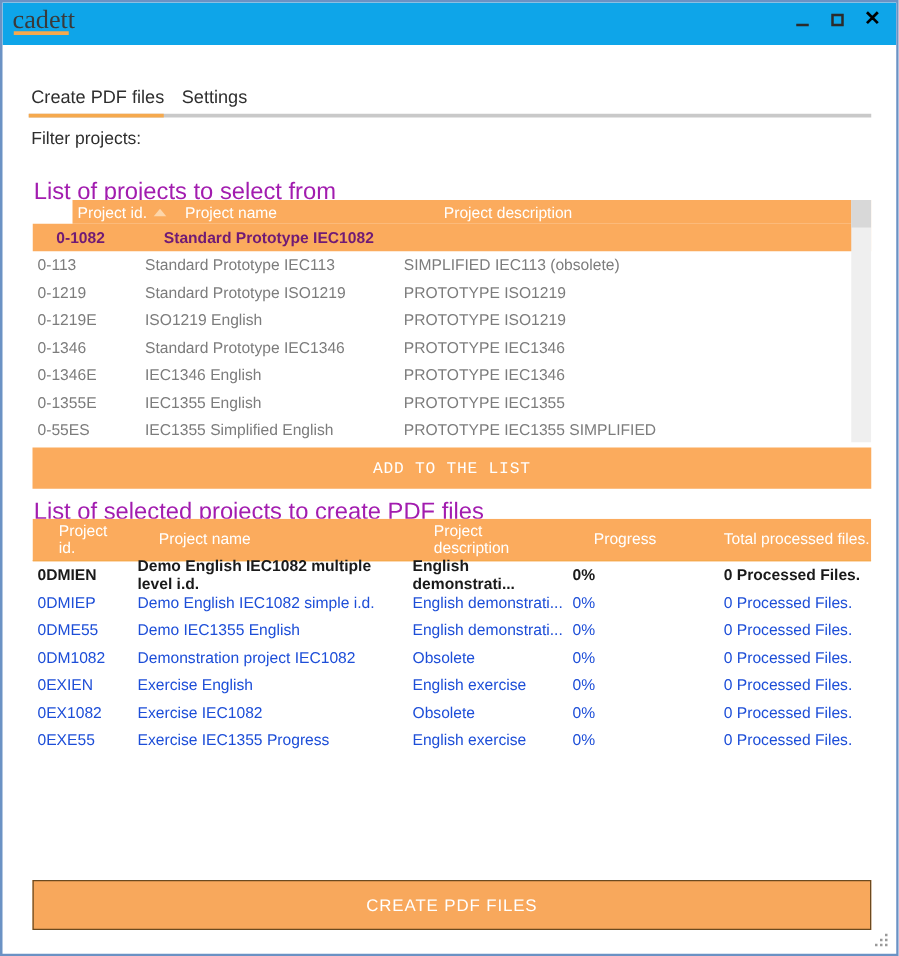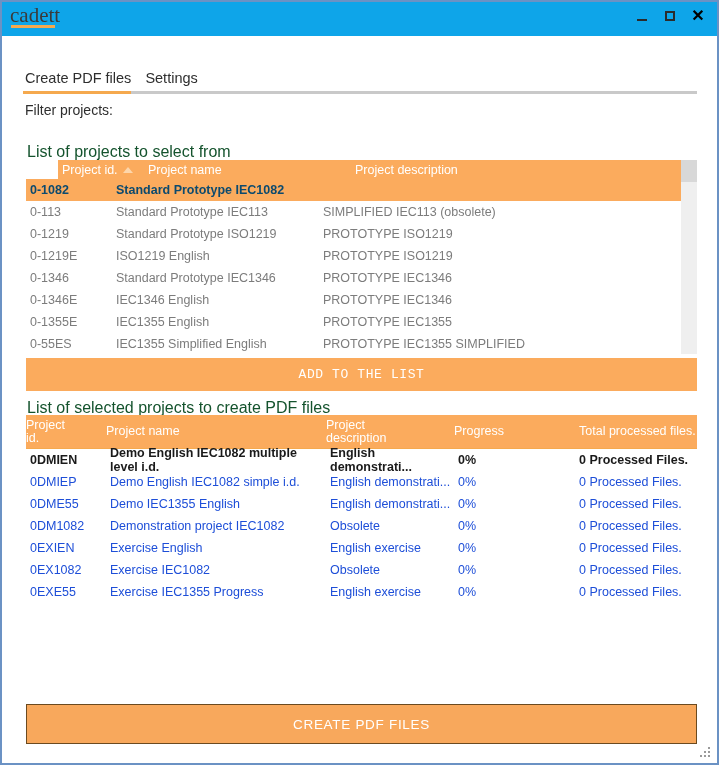--- a/index.html
+++ b/index.html
@@ -125,22 +125,22 @@
     position: absolute;
     left: 23px;
     top: 100px;
     font-size: 14px;
     color: #2e2e2e;
   }
 
   
   .caption {
     position: absolute;
-    font-size: 16px;
-    color: #14532d;
+    font-size: 19px;
+    color: #a21caf;
   }
   #caption-list1 { left: 25px; top: 141px; }
   #caption-list2 { left: 25px; top: 397px; }
 
   
   .list1 {
     position: absolute;
     left: 24px;
     top: 158px;
     width: 671px;
@@ -172,22 +172,23 @@
   .row1 {
     display: flex;
     height: 22px;
     align-items: center;
     font-size: 12.5px;
     color: #7c7c7c;
   }
   .row1 .cell { padding-left: 4px; box-sizing: border-box; }
   .row1.selected {
     background: #fbab5d;
-    color: #0c4a6e;
+    color: #701a75;
     font-weight: bold;
+    padding-left: 15px;
   }
   .c-id   { width: 86px; flex: none; }
   .c-name { width: 207px; flex: none; }
   .c-desc { flex: 1 1 auto; }
 
   .scrollbar {
     position: absolute;
     right: 0px;
     top: 0px;
     width: 16px;
@@ -232,21 +233,21 @@
   }
   .grid-head2 {
     display: flex;
     background: #fbab5d;
     color: #ffffff;
     font-size: 12.5px;
     height: 33px;
     align-items: center;
     border-bottom: 1px solid #f5a94e;
   }
-  .grid-head2 .cell { padding-left: 0; box-sizing: border-box; line-height: 13px; }
+  .grid-head2 .cell { padding-left: 21px; box-sizing: border-box; line-height: 13px; }
   .row2 {
     display: flex;
     height: 22px;
     align-items: center;
     font-size: 12.5px;
     color: #1d4ed8;
   }
   .row2 .cell { padding-left: 4px; box-sizing: border-box; }
   .row2.first {
     color: #1a1a1a;

